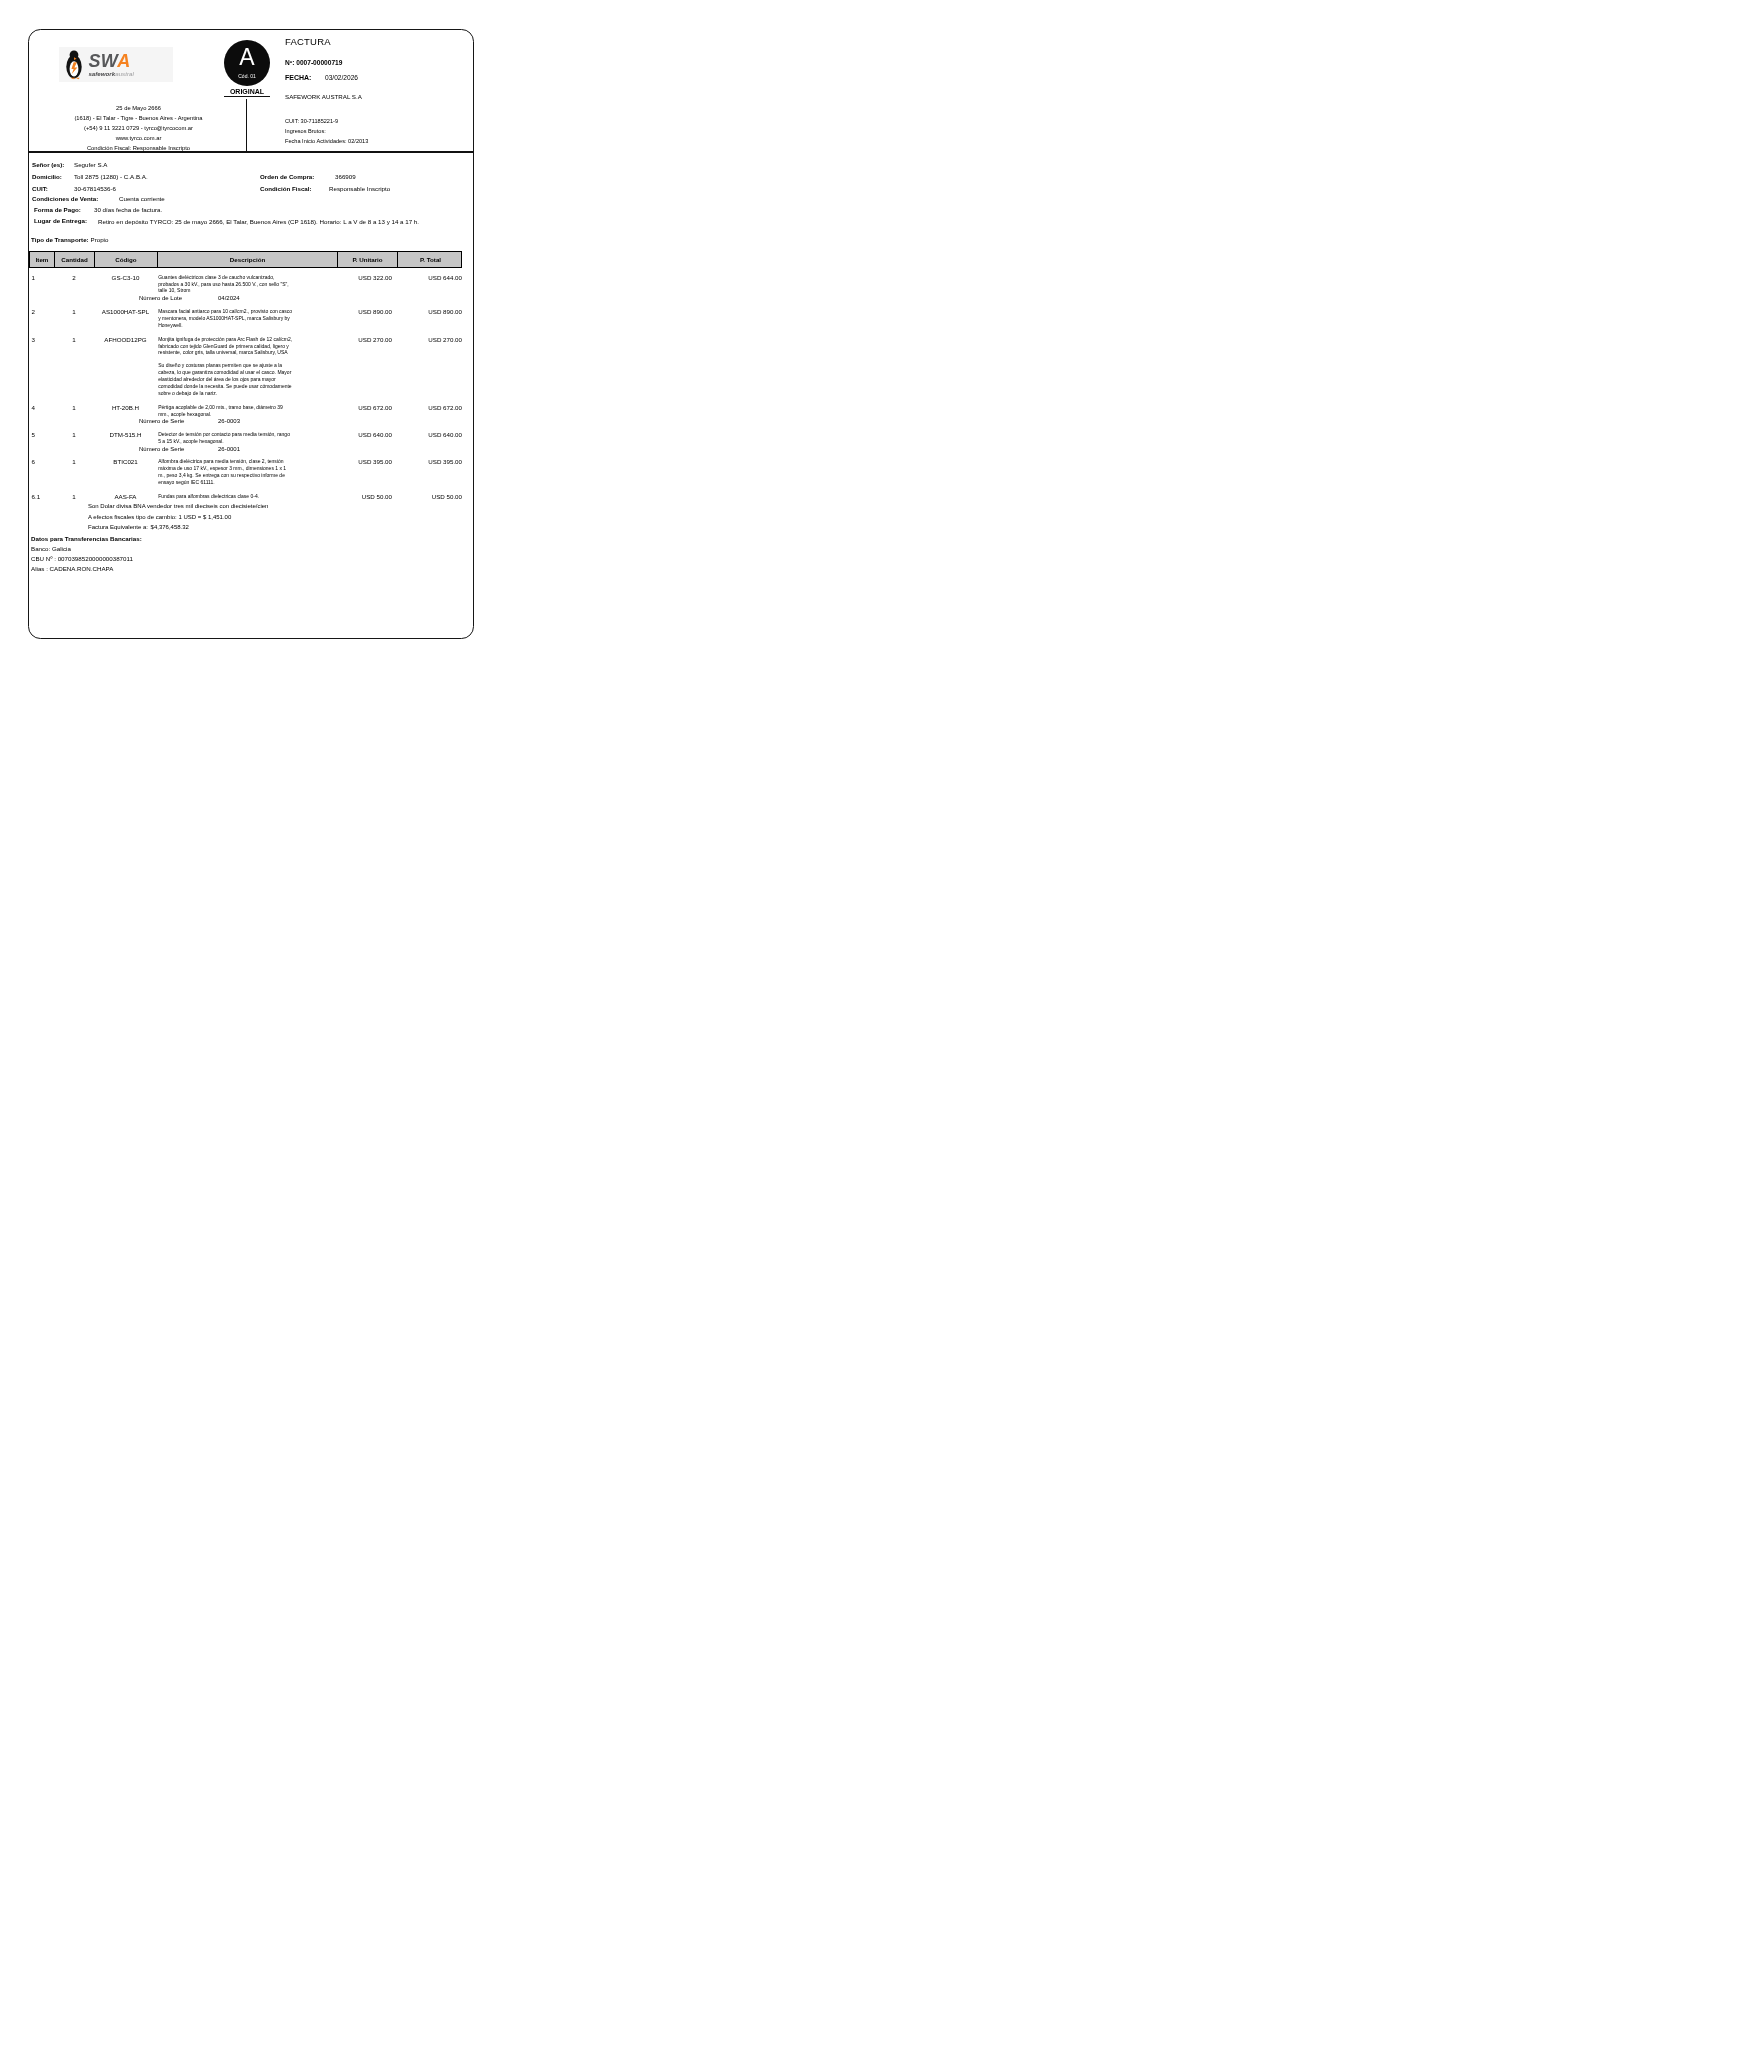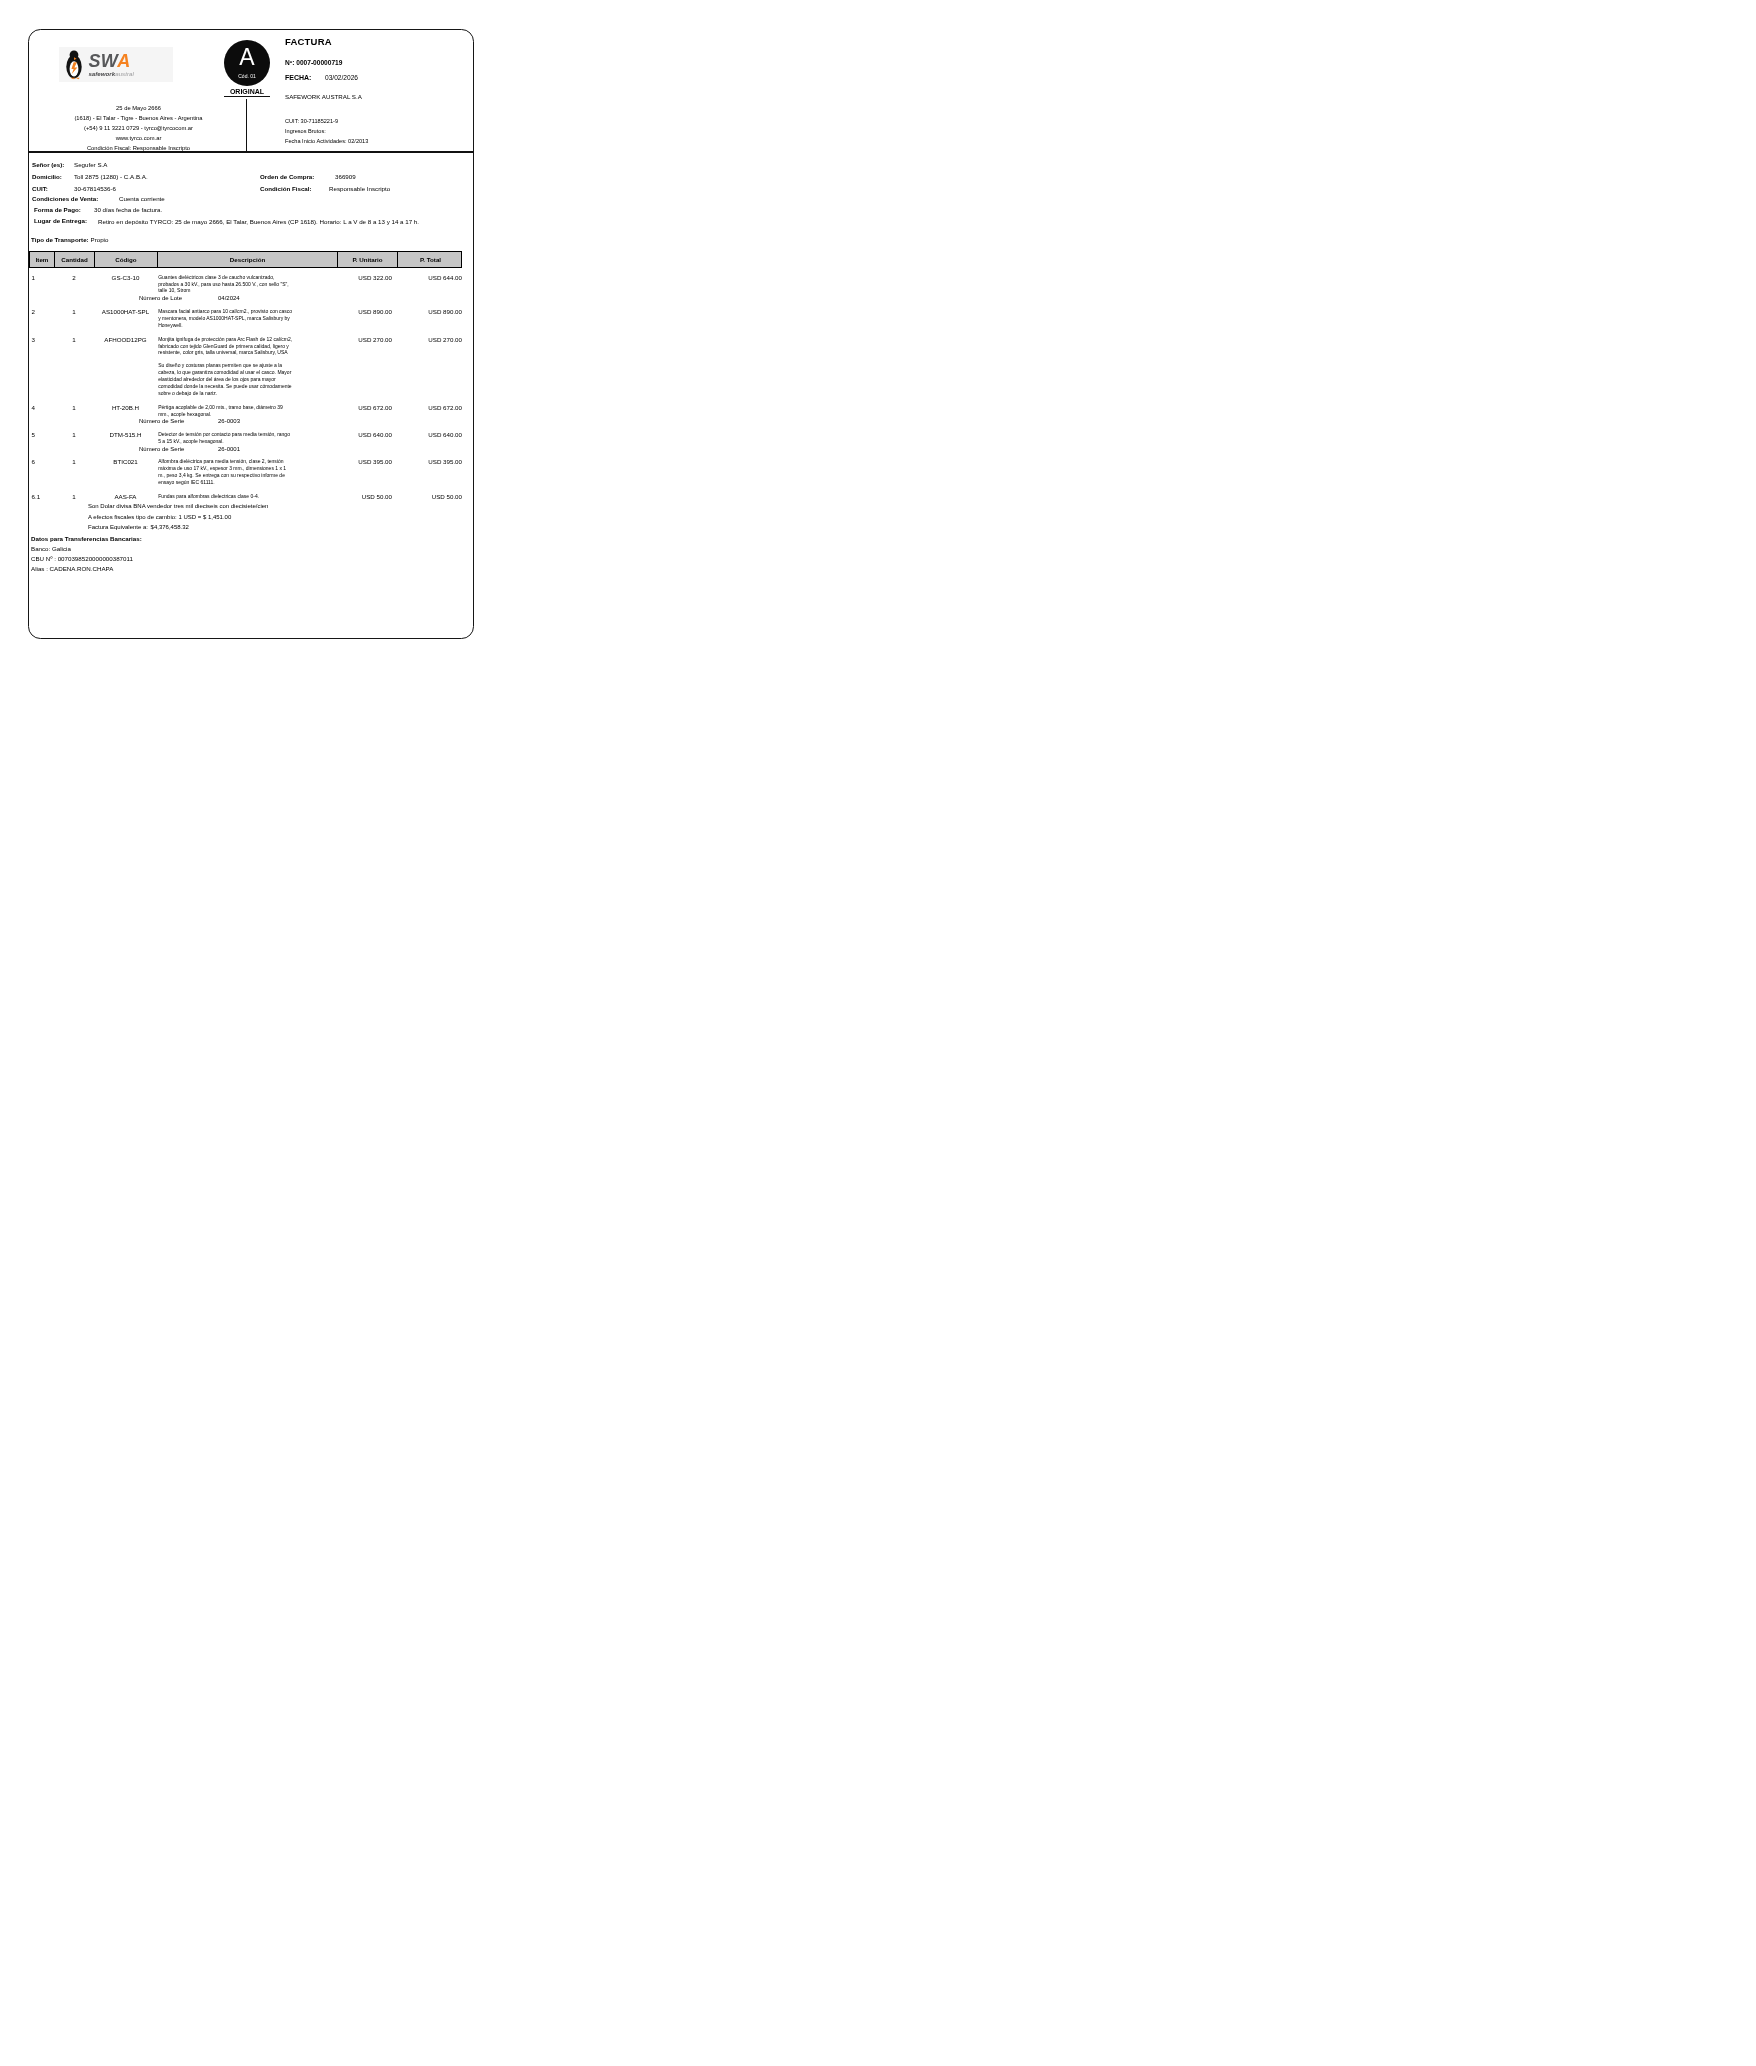--- a/index.html
+++ b/index.html
@@ -19,21 +19,21 @@
   .tagline .tg2 { color:#9b9b9d; }
 
   
   .badge { position:absolute; left:224px; top:40px; width:46px; height:46px; border-radius:50%; background:#0c0c0c; color:#fff; text-align:center; }
   .badge-letter { font-size:23px; line-height:29px; margin-top:3.3px; font-family:"Liberation Sans", sans-serif; }
   .badge-cod { font-size:5px; margin-top:0.4px; }
   .original { position:absolute; left:224px; top:88px; width:46px; text-align:center; font-weight:bold; font-size:7px; border-bottom:1.7px solid #111; padding-bottom:1.2px; }
   .vline { position:absolute; left:246px; top:99px; width:1.2px; height:53px; background:#111; }
 
   
-  .fact-title  { position:absolute; left:285px; top:36px;  font-size:9.5px; font-weight:bold; letter-spacing:0.2px; }
+  .fact-title  { position:absolute; left:285px; top:36px;  font-size:9.5px; font-weight:normal; letter-spacing:0.2px; }
   .fact-number { position:absolute; left:285px; top:59px; font-size:6.6px; font-weight:bold; }
   .fact-date-label { position:absolute; left:285px; top:74px; font-size:7px; font-weight:bold; }
   .fact-date-value { position:absolute; left:325px; top:74px; font-size:6.6px; }
   .comp-name   { position:absolute; left:285px; top:93px; font-size:6.2px; }
   .comp-cuit   { position:absolute; left:285px; top:118px; font-size:5.6px; }
   .comp-ib     { position:absolute; left:285px; top:128px; font-size:5.6px; }
   .comp-fia    { position:absolute; left:285px; top:138px; font-size:5.6px; }
 
   .addr { position:absolute; left:60px; top:103px; width:157px; text-align:center; font-size:5.8px; line-height:10px; }
 

